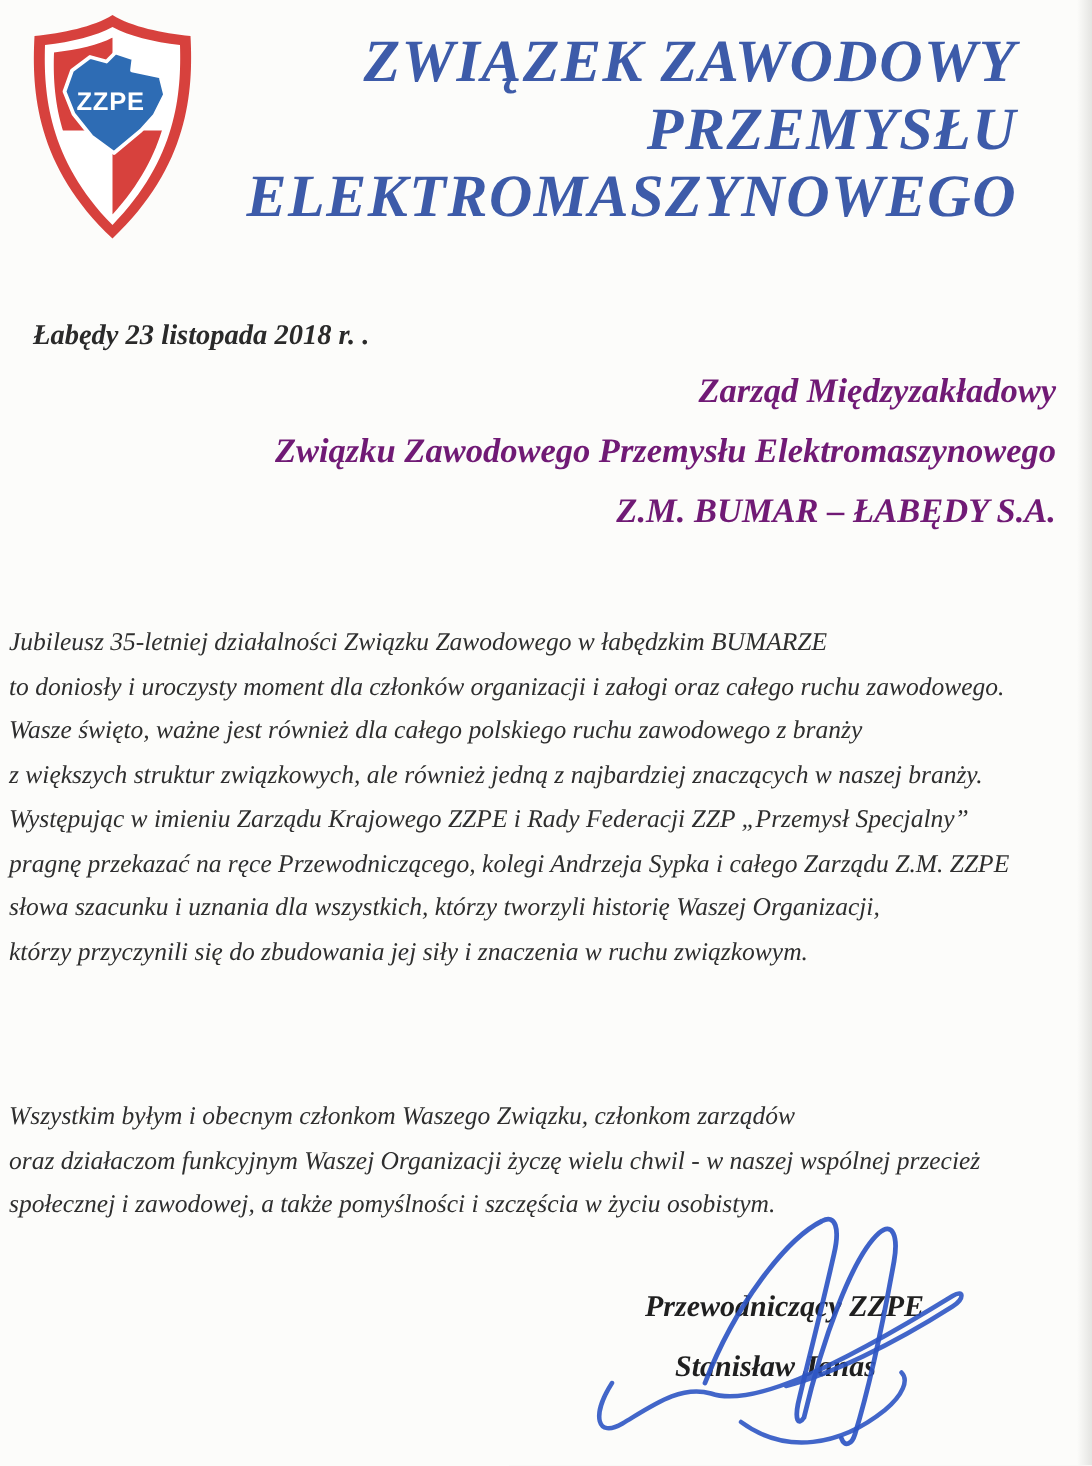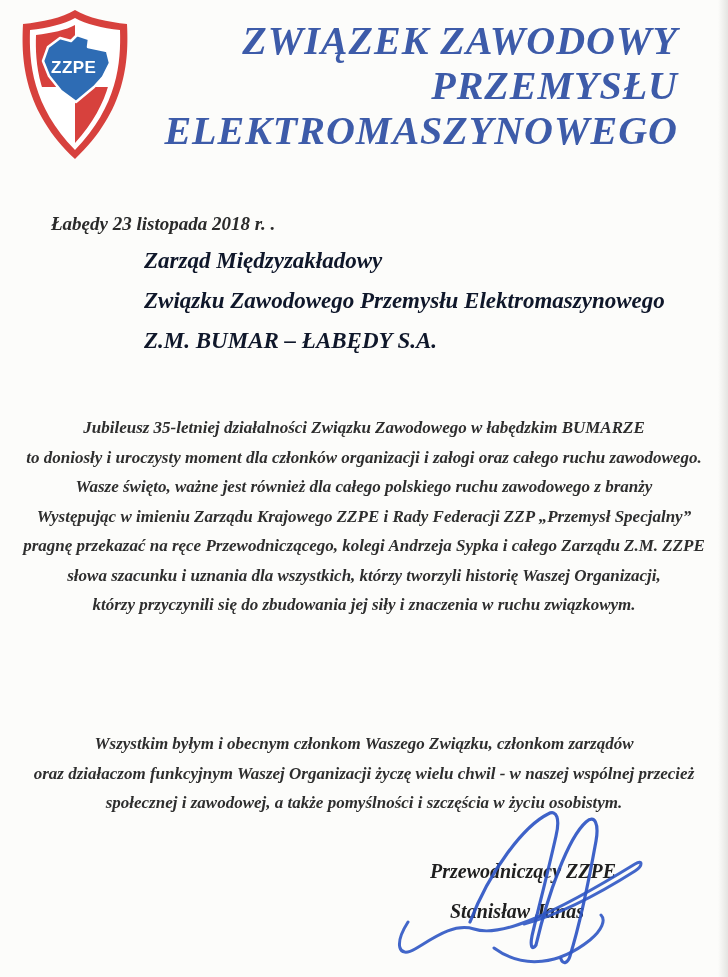--- a/index.html
+++ b/index.html
@@ -26,33 +26,33 @@
     position: absolute; left: 118px; top: 18px; width: 560px;
     text-align: right;
     color: #3d5ba9;
     font-weight: bold; font-style: italic;
     font-size: 40px; line-height: 45px; letter-spacing: 1px;
     white-space: nowrap;
   }
   .date-line {
     position: absolute; left: 22px; top: 213px;
     font-size: 19px; font-weight: bold; font-style: italic;
-    color: #2a2a2a; white-space: nowrap; margin-left: 29px;
+    color: #2a2a2a; white-space: nowrap;
   }
   .addressee {
     position: absolute; right: 24px; top: 241px; width: 560px;
+    text-align: right;
     font-size: 23px; line-height: 40px;
     font-weight: bold; font-style: italic;
-    color: #0f172a; white-space: nowrap;
+    color: #701a75; white-space: nowrap;
   }
   .body-para {
     position: absolute; left: 6px; right: 6px;
-    text-align: center;
     font-size: 17px; line-height: 29.5px;
-    font-weight: bold; font-style: italic;
+    font-weight: normal; font-style: italic;
     color: #2e2e2e;
   }
   .body-para .line { white-space: nowrap; }
   .para1 { top: 413px; }
   .para2 { top: 701px; margin-top: 28px; }
   .sig-block {
     position: absolute; left: 430px; top: 860px;
     font-weight: bold; font-style: italic;
     font-size: 20px; color: #1f1f1f;
     white-space: nowrap;
@@ -98,20 +98,21 @@
   <div class="addressee">
     <div>Zarząd Międzyzakładowy</div>
     <div>Związku Zawodowego Przemysłu Elektromaszynowego</div>
     <div>Z.M. BUMAR – ŁABĘDY S.A.</div>
   </div>
 
   <div class="body-para para1">
     <div class="line">Jubileusz 35-letniej działalności Związku Zawodowego w  łabędzkim BUMARZE</div>
     <div class="line">to  doniosły i uroczysty moment dla członków organizacji i  załogi oraz  całego ruchu zawodowego.</div>
     <div class="line">Wasze święto, ważne jest  również dla całego polskiego ruchu zawodowego z branży</div>
+    <div class="line">z  większych struktur związkowych, ale również jedną  z najbardziej   znaczących w naszej branży.</div>
     <div class="line">Występując w imieniu Zarządu Krajowego ZZPE i Rady Federacji ZZP „Przemysł Specjalny”</div>
     <div class="line">pragnę przekazać na ręce Przewodniczącego, kolegi  Andrzeja Sypka  i całego Zarządu Z.M. ZZPE</div>
     <div class="line">słowa szacunku i uznania dla wszystkich, którzy tworzyli historię Waszej Organizacji,</div>
     <div class="line">którzy przyczynili się do zbudowania jej siły i  znaczenia w ruchu związkowym.</div>
   </div>
 
   <div class="body-para para2">
     <div class="line">Wszystkim byłym i obecnym członkom Waszego Związku, członkom zarządów</div>
     <div class="line">oraz działaczom funkcyjnym Waszej Organizacji  życzę wielu chwil  - w naszej wspólnej przecież</div>
     <div class="line">społecznej i zawodowej, a także pomyślności i szczęścia w życiu osobistym.</div>

